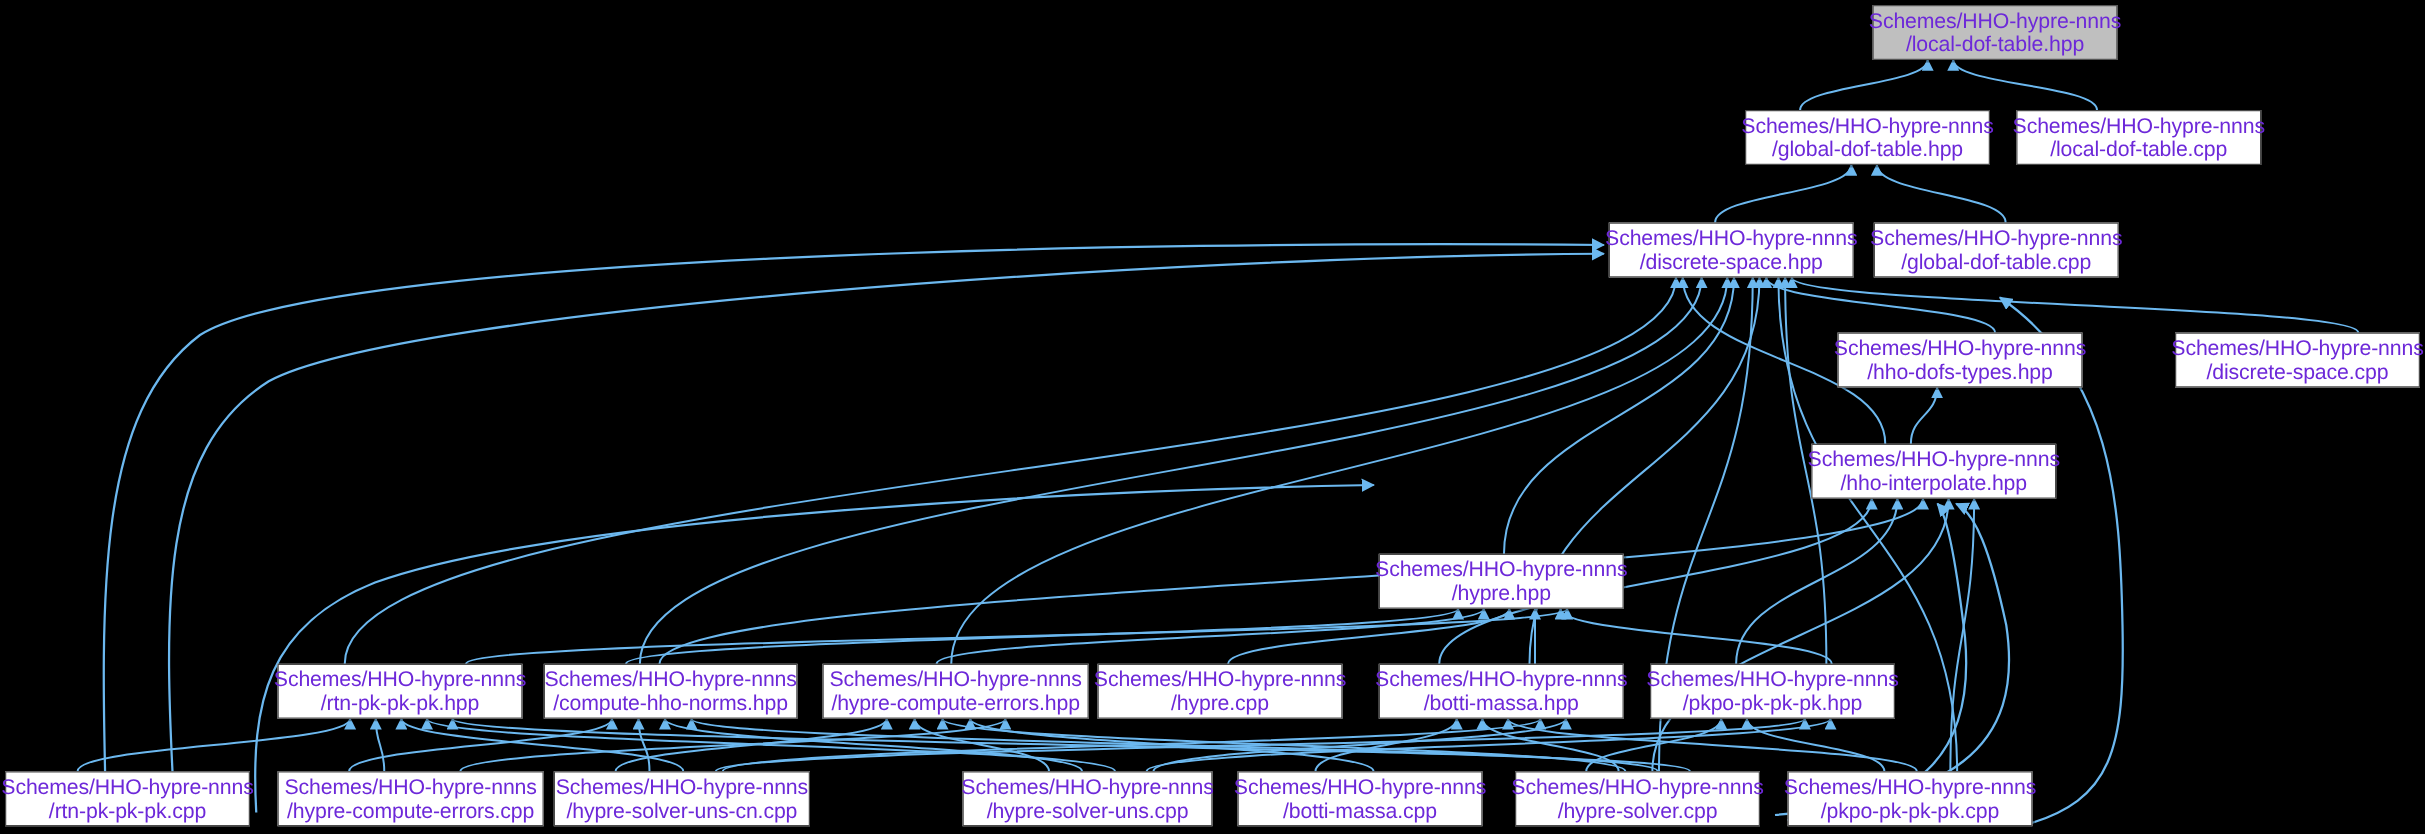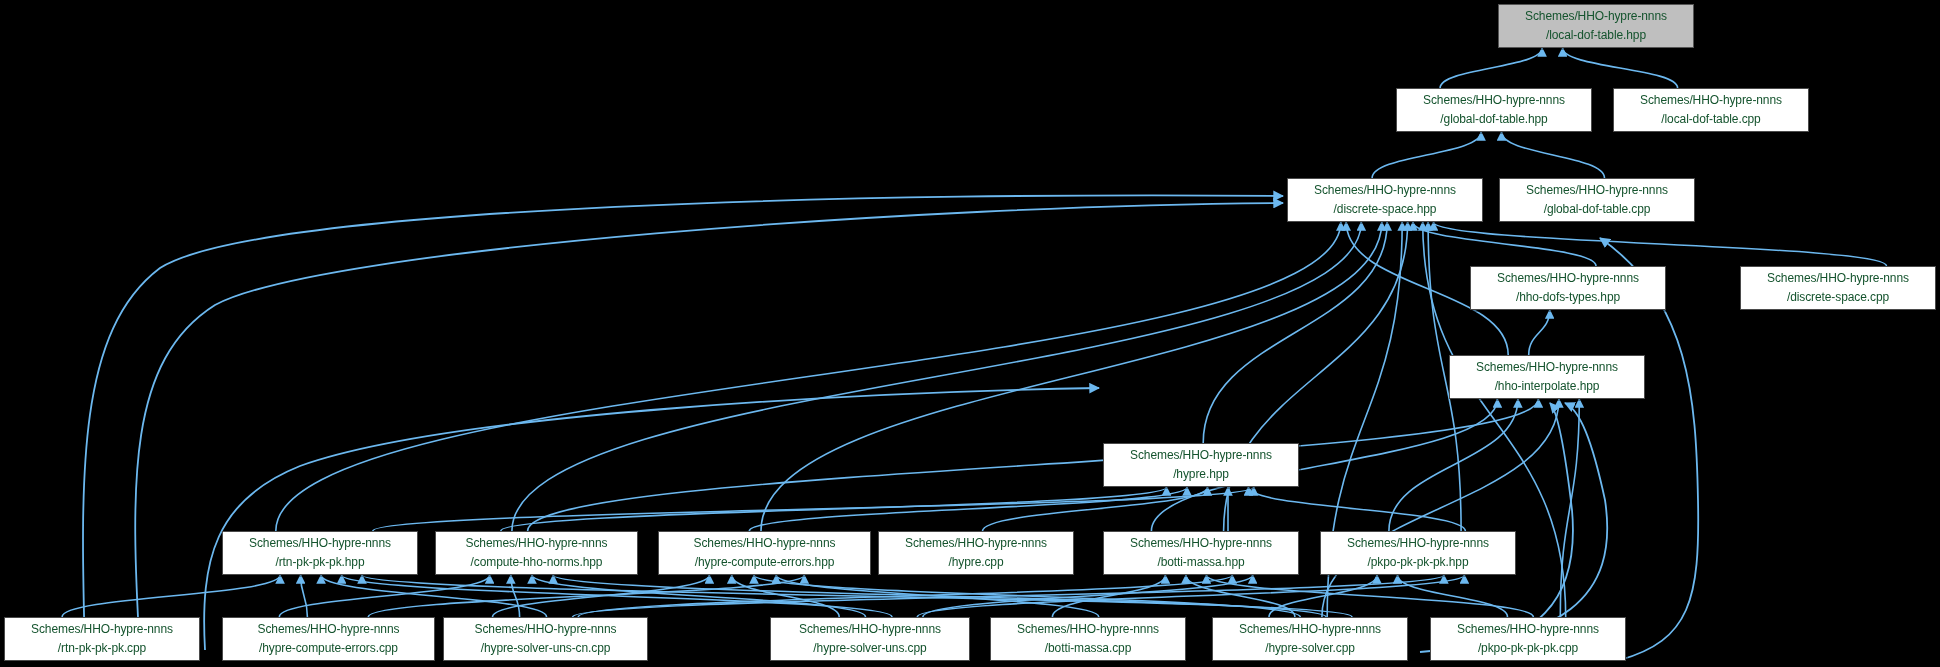--- a/index.html
+++ b/index.html
@@ -20,22 +20,22 @@
     left: 0;
     top: 0;
     width: 1940px;
     height: 667px;
   }
   .node {
     position: absolute;
     box-sizing: border-box;
     border: 1px solid #4a4a4a;
     background: #ffffff;
-    color: #14532d;
-    font-size: 12px;
+    color: #6d28d9;
+    font-size: 17px;
     line-height: 19px;
     text-align: center;
     display: flex;
     flex-direction: column;
     align-items: center;
     justify-content: center;
     white-space: nowrap;
     box-shadow: 2px 2px 0 rgba(0,0,0,0.35);
     letter-spacing: -0.1px;
   }

